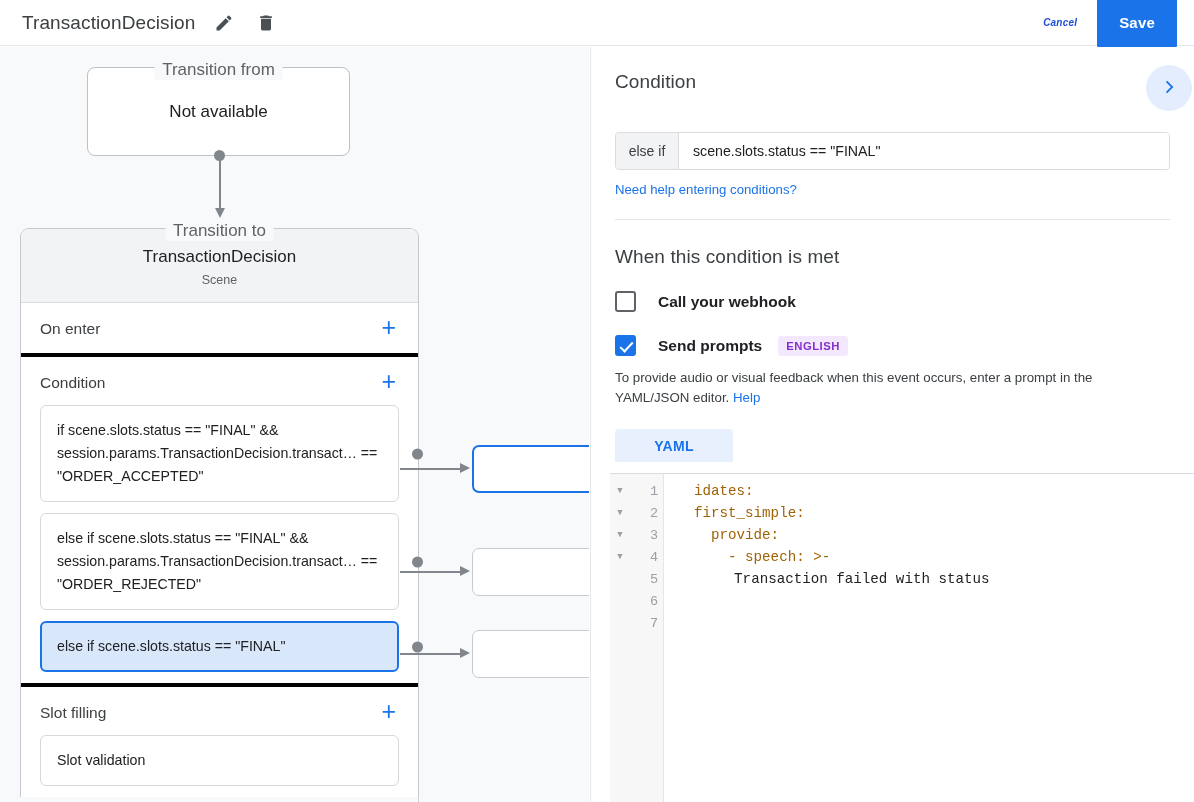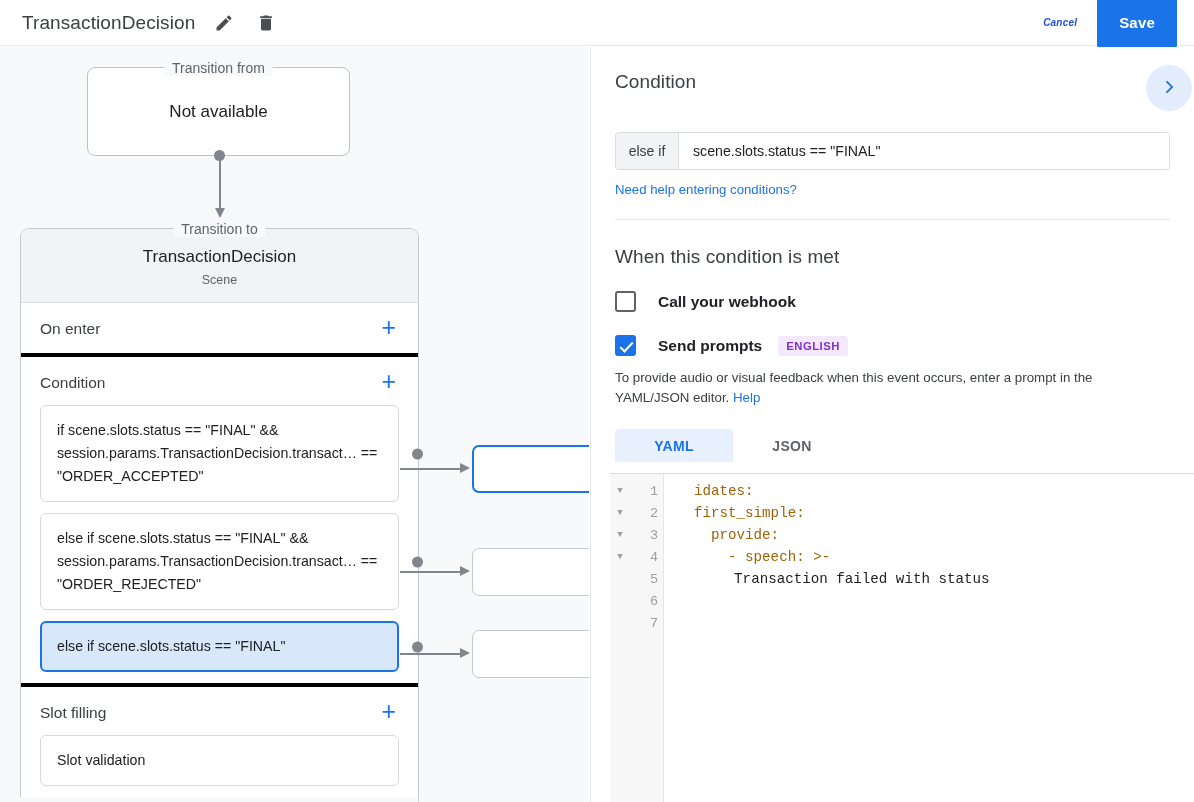--- a/index.html
+++ b/index.html
@@ -57,21 +57,21 @@
 
   
   .fs {
     position: absolute;
     border: 1px solid #bdc1c6;
     border-radius: 8px;
   }
   .fs-legend {
     position: absolute; top: -8px; left: 50%; transform: translateX(-50%);
     background: #f8f9fa; padding: 0 8px;
-    font-size: 14px; color: #5f6368; white-space: nowrap;
+    font-size: 17px; color: #5f6368; white-space: nowrap;
   }
   #transition-from {
     left: 87px; top: 20px; width: 263px; height: 89px;
     background: #ffffff;
   }
   #transition-from .body {
     display: flex; align-items: center; justify-content: center;
     height: 100%; font-size: 17px; color: #202124;
   }
 
@@ -222,21 +222,21 @@
     font-size: 11.3px; font-weight: 700; letter-spacing: .5px;
     padding: 4px 8px; border-radius: 3px;
   }
   .hint {
     margin-top: 12px; font-size: 13.3px; color: #3c4043; line-height: 20px;
     max-width: 560px;
   }
   .hint a { color: #1a73e8; text-decoration: none; cursor: pointer; }
 
   
-  .tabs { display: flex; margin-top: 21px; }
+  .tabs { display: flex; margin-top: 21px; flex-direction: column; }
   .tab {
     width: 118px; height: 33px; display: flex; align-items: center; justify-content: center;
     font-size: 14px; color: #5f6368; cursor: pointer; border-radius: 4px 4px 0 0;
     background: transparent; border: none; font-family: "Liberation Sans", sans-serif;
     font-weight: 600; letter-spacing: .3px;
   }
   .tab.active { background: #e8f0fe; color: #1a73e8; }
 
   
   .editor {

